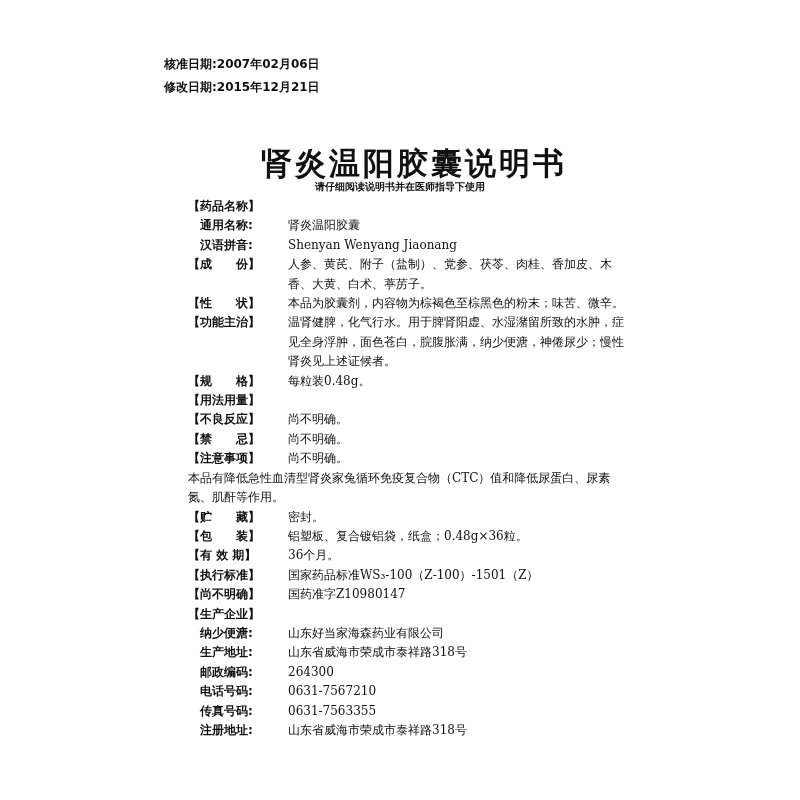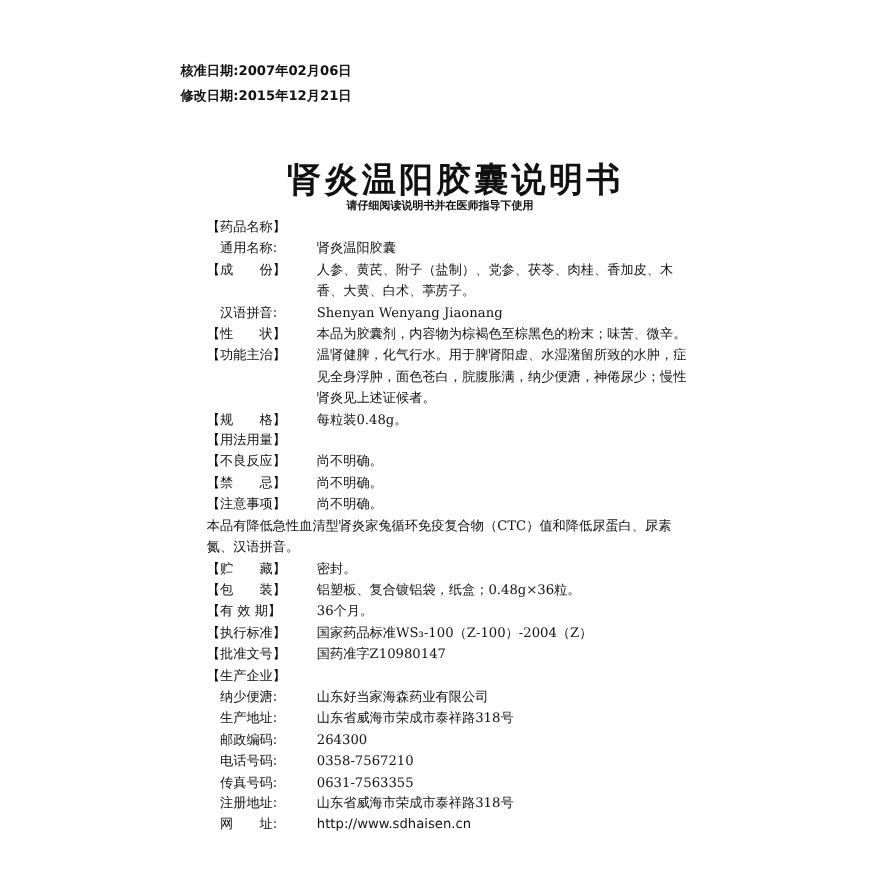--- a/index.html
+++ b/index.html
@@ -5,21 +5,21 @@
   html, body { margin: 0; padding: 0; }
   body {
     width: 800px; height: 800px; background: #ffffff; position: relative; overflow: hidden;
     font-family: "DejaVu Serif", "Liberation Serif", serif; color: #111;
   }
   .dates { position: absolute; left: 164px; top: 53px; font-size: 12px; font-weight: bold; line-height: 23px; font-family: "DejaVu Sans", sans-serif; text-align: right; }
   .title { position: absolute; left: 0; width: 800px; top: 143px; text-align: center; font-size: 31px; font-weight: bold; letter-spacing: 3px; font-family: "DejaVu Sans", sans-serif; margin-left: 14px; }
   .subtitle { position: absolute; left: 0; width: 800px; top: 180px; text-align: center; font-size: 10px; font-weight: bold; font-family: "DejaVu Sans", sans-serif; }
   .body { position: absolute; left: 188px; top: 197px; width: 440px; font-size: 12px; line-height: 19.4px; }
   .row { display: flex; }
-  .lbl { width: 100px; flex-shrink: 0; white-space: nowrap; font-weight: normal; font-family: "DejaVu Sans", sans-serif; }
+  .lbl { width: 100px; flex-shrink: 0; white-space: nowrap; font-weight: bold; font-family: "DejaVu Sans", sans-serif; }
   .val { flex: 1; }
   .sub { padding-left: 12px; }
   .sub .lbl { width: 88px; }
   .url { font-family: "DejaVu Sans", sans-serif; }
 </style>
 </head>
 <body>
 
 <div class="dates">
   <div>核准日期:2007年02月06日</div>
@@ -30,28 +30,28 @@
 <div class="subtitle">请仔细阅读说明书并在医师指导下使用</div>
 
 <div class="body">
   <div class="row">
     <div class="lbl">【<span>药品名称</span>】</div>
   </div>
   <div class="row sub">
     <div class="lbl">通用名称:</div>
     <div class="val">肾炎温阳胶囊</div>
   </div>
+  <div class="row sub">
+    <div class="lbl">汉语拼音:</div>
+    <div class="val">Shenyan Wenyang Jiaonang</div>
+  </div>
+
   <div class="row">
     <div class="lbl">【<span>成　　份</span>】</div>
     <div class="val">人参、黄芪、附子（盐制）、党参、茯苓、肉桂、香加皮、木香、大黄、白术、葶苈子。</div>
-  </div>
-
-  <div class="row sub">
-    <div class="lbl">汉语拼音:</div>
-    <div class="val">Shenyan Wenyang Jiaonang</div>
   </div>
   <div class="row">
     <div class="lbl">【<span>性　　状</span>】</div>
     <div class="val">本品为胶囊剂，内容物为棕褐色至棕黑色的粉末；味苦、微辛。</div>
   </div>
   <div class="row">
     <div class="lbl">【<span>功能主治</span>】</div>
     <div class="val">温肾健脾，化气行水。用于脾肾阳虚、水湿潴留所致的水肿，症见全身浮肿，面色苍白，脘腹胀满，纳少便溏，神倦尿少；慢性肾炎见上述证候者。</div>
   </div>
   <div class="row">
@@ -67,66 +67,62 @@
   </div>
   <div class="row">
     <div class="lbl">【<span>禁　　忌</span>】</div>
     <div class="val">尚不明确。</div>
   </div>
   <div class="row">
     <div class="lbl">【<span>注意事项</span>】</div>
     <div class="val">尚不明确。</div>
   </div>
   <div class="row">
-    <div class="val">本品有降低急性血清型肾炎家兔循环免疫复合物（CTC）值和降低尿蛋白、尿素氮、汉语拼音。</div>
+    <div class="val">本品有降低急性血清型肾炎家兔循环免疫复合物（CTC）值和降低尿蛋白、尿素氮、肌酐等作用。</div>
   </div>
   <div class="row">
     <div class="lbl">【<span>贮　　藏</span>】</div>
     <div class="val">密封。</div>
   </div>
   <div class="row">
     <div class="lbl">【<span>包　　装</span>】</div>
     <div class="val">铝塑板、复合镀铝袋，纸盒；0.48g×36粒。</div>
   </div>
   <div class="row">
     <div class="lbl">【<span>有 效 期</span>】</div>
     <div class="val">36个月。</div>
   </div>
   <div class="row">
     <div class="lbl">【<span>执行标准</span>】</div>
-    <div class="val">国家药品标准WS₃-100（Z-100）-2004（Z）</div>
+    <div class="val">国家药品标准WS₃-100（Z-100）-1501（Z）</div>
   </div>
   <div class="row">
-    <div class="lbl">【<span>批准文号</span>】</div>
+    <div class="lbl">【<span>尚不明确</span>】</div>
     <div class="val">国药准字Z10980147</div>
   </div>
   <div class="row">
     <div class="lbl">【<span>生产企业</span>】</div>
   </div>
   <div class="row sub">
     <div class="lbl">纳少便溏:</div>
     <div class="val">山东好当家海森药业有限公司</div>
   </div>
   <div class="row sub">
     <div class="lbl">生产地址:</div>
     <div class="val">山东省威海市荣成市泰祥路318号</div>
   </div>
   <div class="row sub">
     <div class="lbl">邮政编码:</div>
     <div class="val">264300</div>
   </div>
   <div class="row sub">
     <div class="lbl">电话号码:</div>
-    <div class="val">0358-7567210</div>
+    <div class="val">0631-7567210</div>
   </div>
   <div class="row sub">
     <div class="lbl">传真号码:</div>
     <div class="val">0631-7563355</div>
   </div>
   <div class="row sub">
     <div class="lbl">注册地址:</div>
     <div class="val">山东省威海市荣成市泰祥路318号</div>
   </div>
-  <div class="row sub">
-    <div class="lbl">网　　址:</div>
-    <div class="val url">http://www.sdhaisen.cn</div>
-  </div>
 </div>
 
 </body></html>

